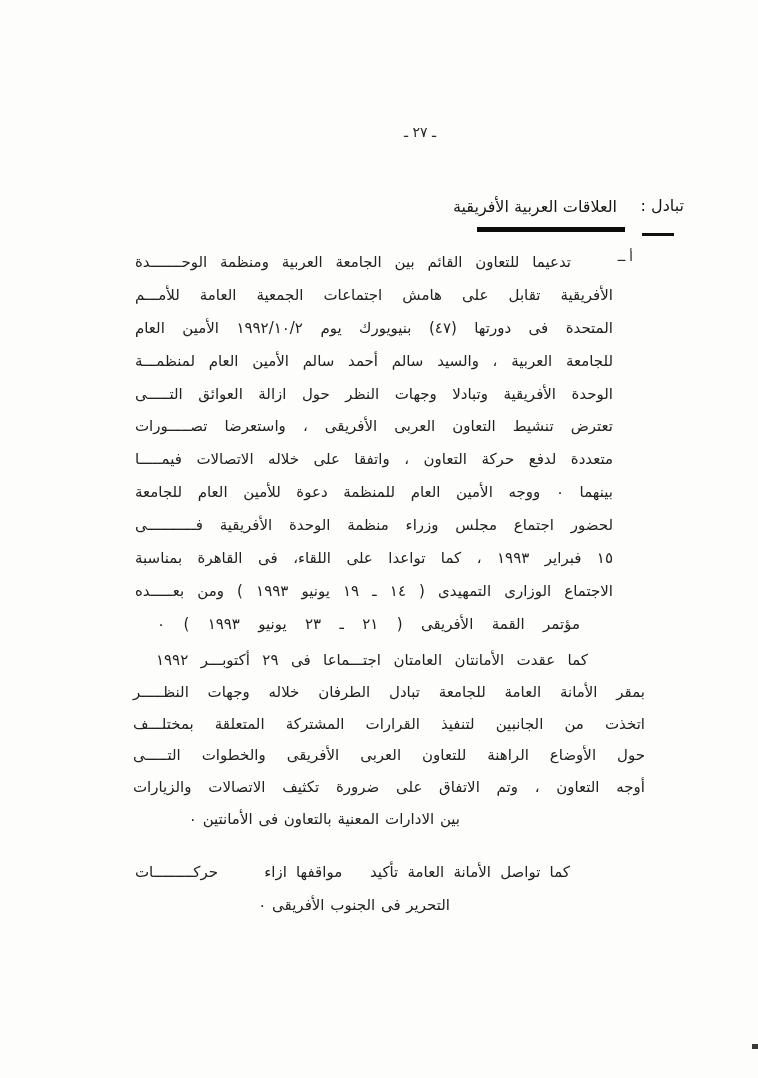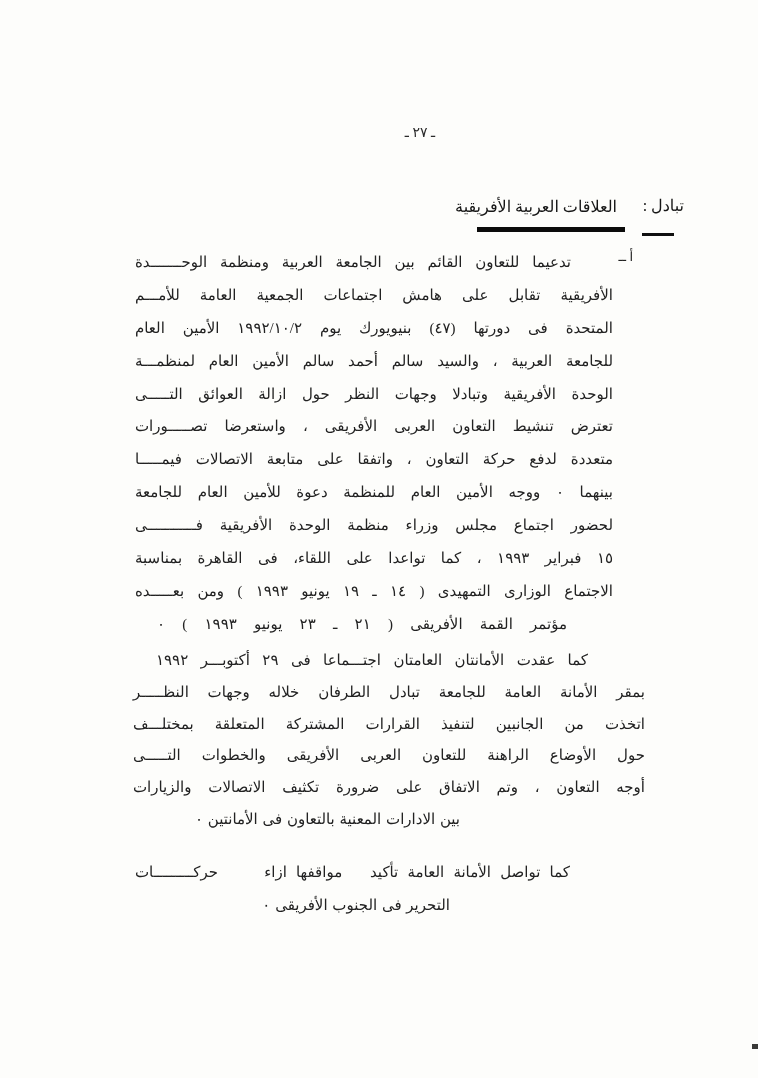--- a/index.html
+++ b/index.html
@@ -10,21 +10,20 @@
   }
   .sheet {
     position: relative;
     width: 758px;
     height: 1078px;
     margin: 0 auto;
     background: #fdfdfb;
     overflow: hidden;
     direction: rtl;
     color: #1f1f1f;
-    font-family: Liberation Serif, serif;
   }
   
   .page-number {
     position: absolute;
     top: 124px;
     left: 360px;
     width: 120px;
     text-align: center;
     font-size: 14px;
     letter-spacing: 1px;
@@ -77,21 +76,21 @@
   .para-1 .line { line-height: 32.9px; height: 32.9px; }
   .item-marker {
     position: absolute;
     top: 249px;
     right: 125px;
     font-size: 13px;
     color: #222;
     white-space: nowrap;
   }
   .p1-l1  { padding-right: 42px; }
-  .p1-l12 { margin-right: 46px; margin-left: 22px; }
+  .p1-l12 { margin-right: 33px; margin-left: 22px; }
   .para-2 { top: 645px; right: 113px; width: 512px; }
   .para-2 .line { line-height: 31.8px; height: 31.8px; }
   .p2-l1 { padding-right: 57px; margin-left: 23px; }
   .p2-l6 { margin-right: 185px; text-align: right; text-align-last: right; }
   .para-3 { top: 856px; right: 188px; width: 435px; }
   .para-3 .line { line-height: 33px; height: 33px; }
   .p3-l2 { margin-right: 120px; text-align: right; text-align-last: right; }
   
   .edge-artifact {
     position: absolute;
@@ -117,21 +116,21 @@
 
   <div class="item-marker">أ ــ</div>
 
   <div class="para para-1">
     <div class="line p1-l1">تدعيما للتعاون القائم بين الجامعة العربية ومنظمة الوحـــــــدة</div>
     <div class="line">الأفريقية تقابل على هامش اجتماعات الجمعية العامة للأمـــم</div>
     <div class="line">المتحدة فى دورتها (٤٧) بنيويورك يوم ١٩٩٢/١٠/٢ الأمين العام</div>
     <div class="line">للجامعة العربية ، والسيد سالم أحمد سالم الأمين العام لمنظمـــة</div>
     <div class="line">الوحدة الأفريقية وتبادلا وجهات النظر حول ازالة العوائق التـــــى</div>
     <div class="line">تعترض تنشيط التعاون العربى الأفريقى ، واستعرضا تصـــــورات</div>
-    <div class="line">متعددة لدفع حركة التعاون ، واتفقا على متابعة الاتصالات فيمـــــا</div>
+    <div class="line">متعددة لدفع حركة التعاون ، واتفقا على خلاله الاتصالات فيمـــــا</div>
     <div class="line">بينهما ٠ ووجه الأمين العام للمنظمة دعوة للأمين العام للجامعة</div>
     <div class="line">لحضور اجتماع مجلس وزراء منظمة الوحدة الأفريقية فـــــــــــى</div>
     <div class="line">١٥ فبراير ١٩٩٣ ، كما تواعدا على اللقاء، فى القاهرة بمناسبة</div>
     <div class="line">الاجتماع الوزارى التمهيدى ( ١٤ ـ ١٩ يونيو ١٩٩٣ ) ومن بعـــــده</div>
     <div class="line p1-l12">مؤتمر القمة الأفريقى ( ٢١ ـ ٢٣ يونيو ١٩٩٣ ) ٠</div>
   </div>
 
   <div class="para para-2">
     <div class="line p2-l1">كما عقدت الأمانتان العامتان اجتـــماعا فى ٢٩ أكتوبـــر ١٩٩٢</div>
     <div class="line">بمقر الأمانة العامة للجامعة تبادل الطرفان خلاله وجهات النظـــــر</div>

